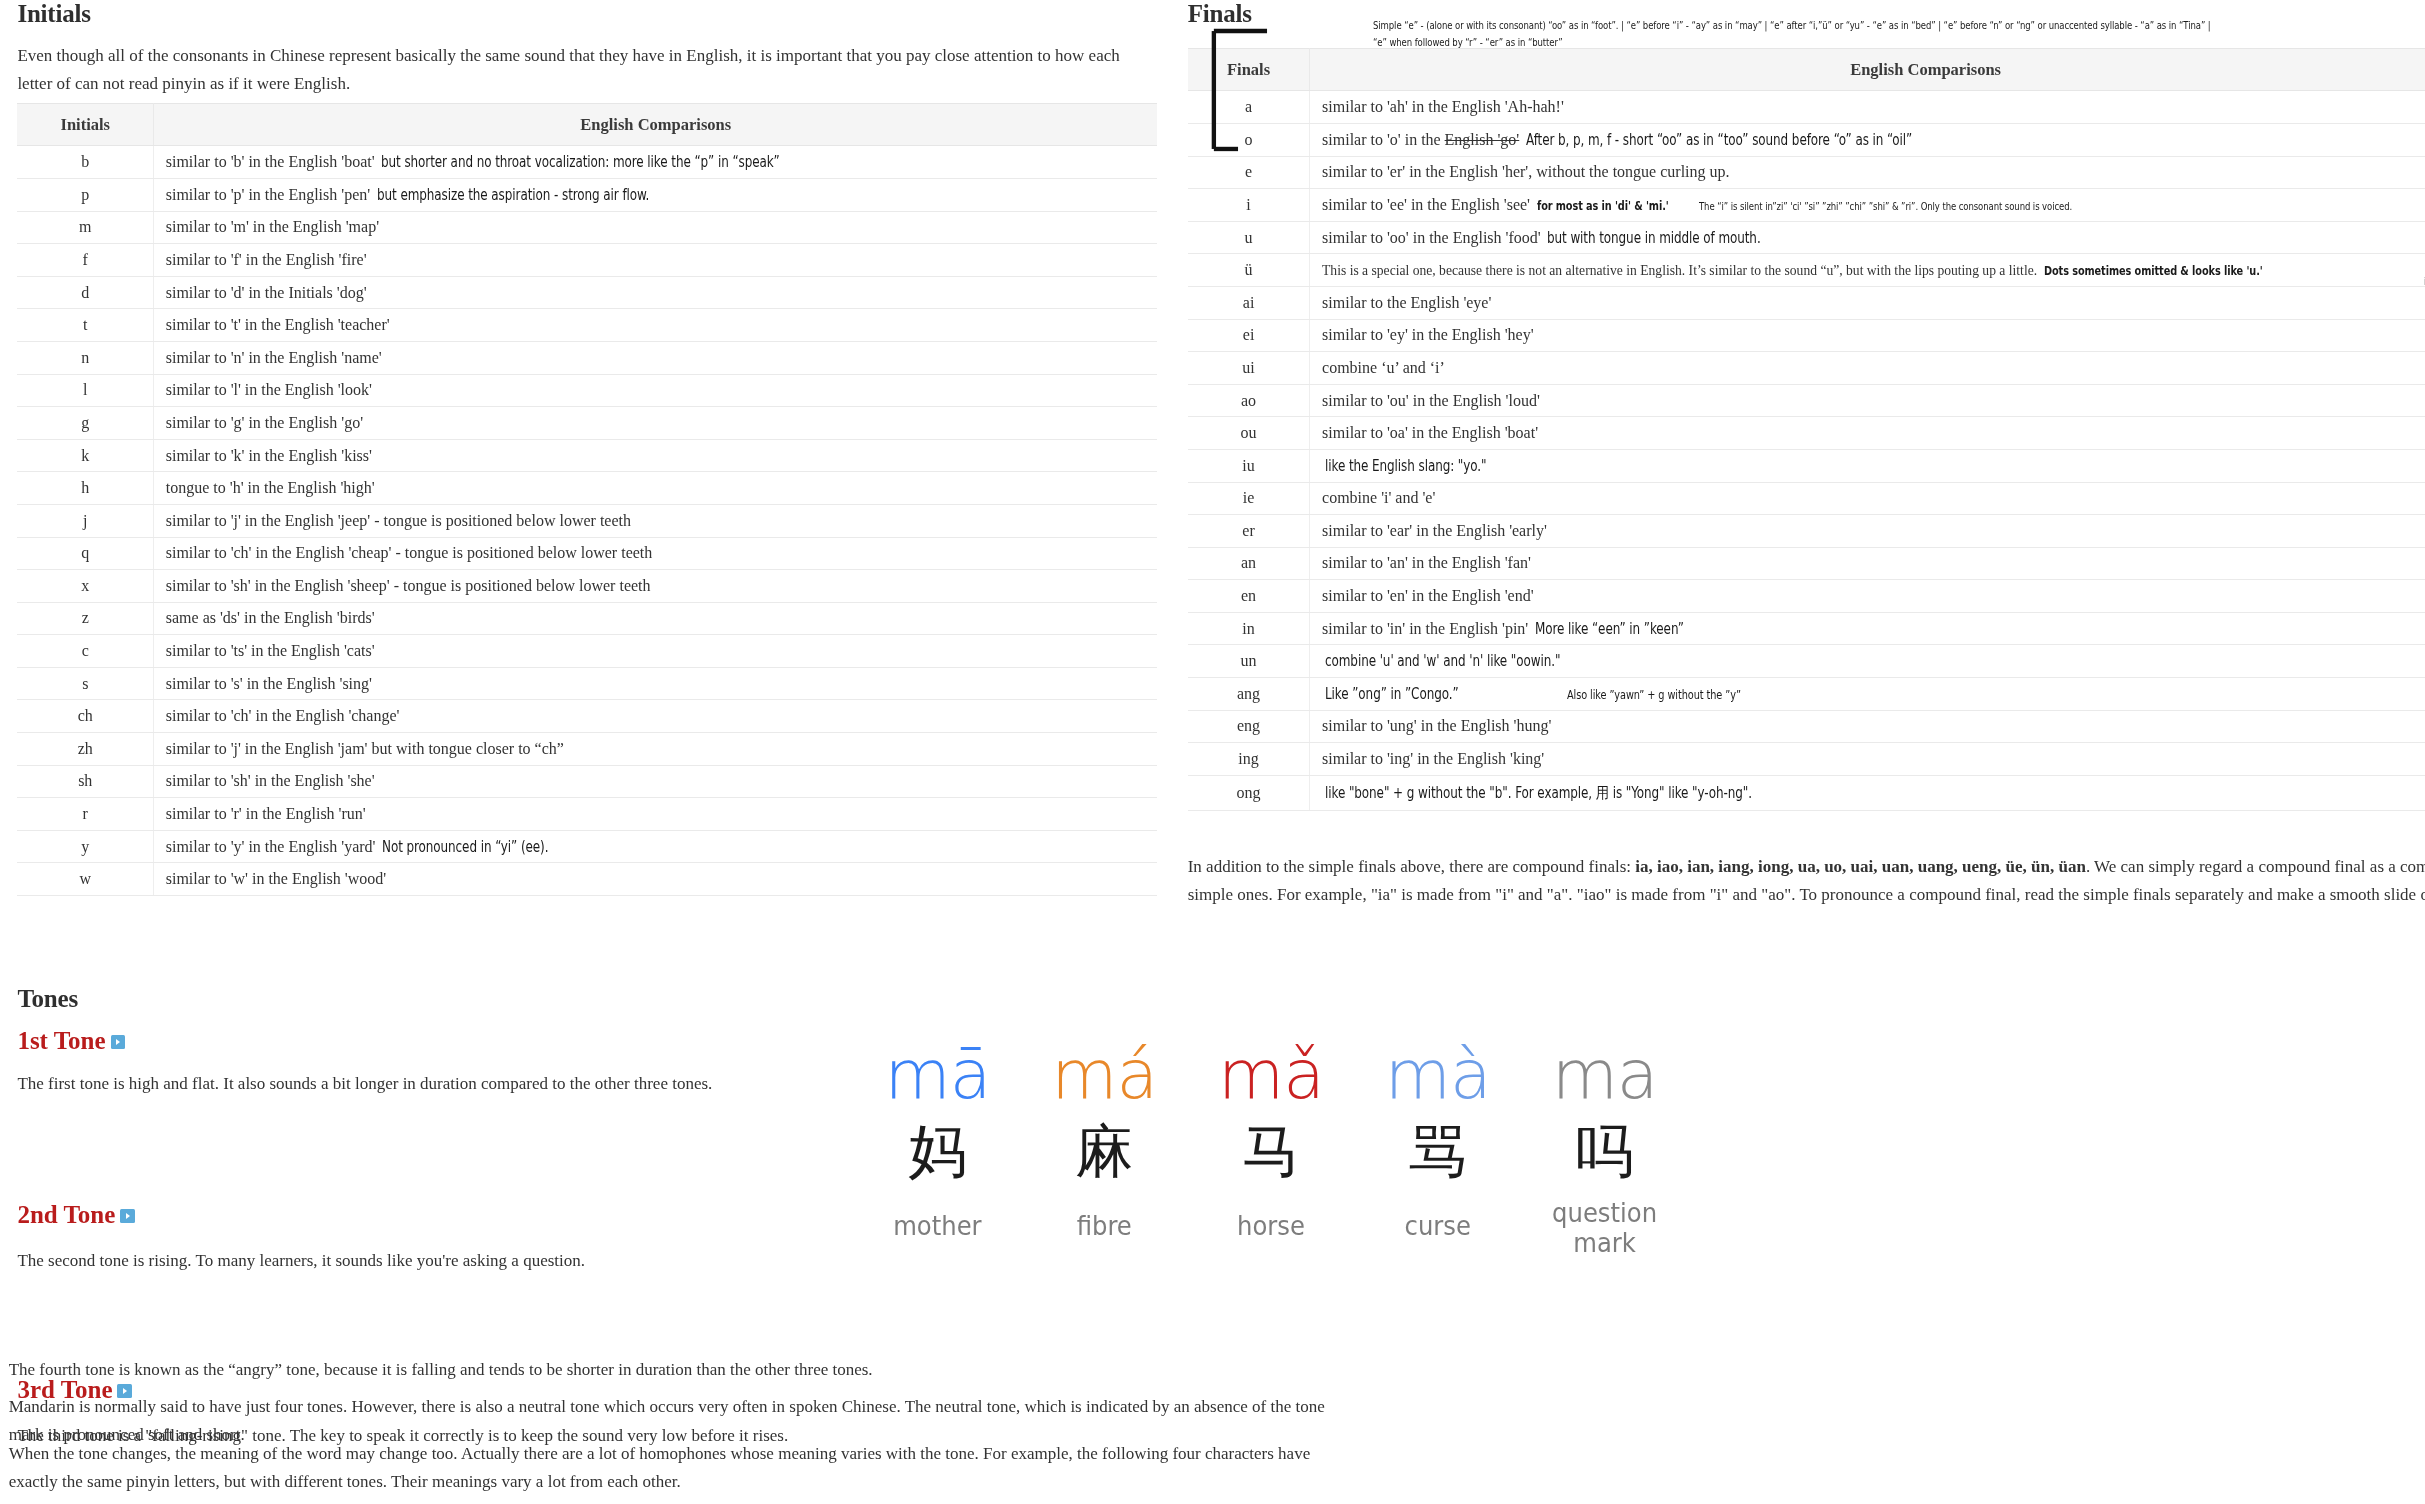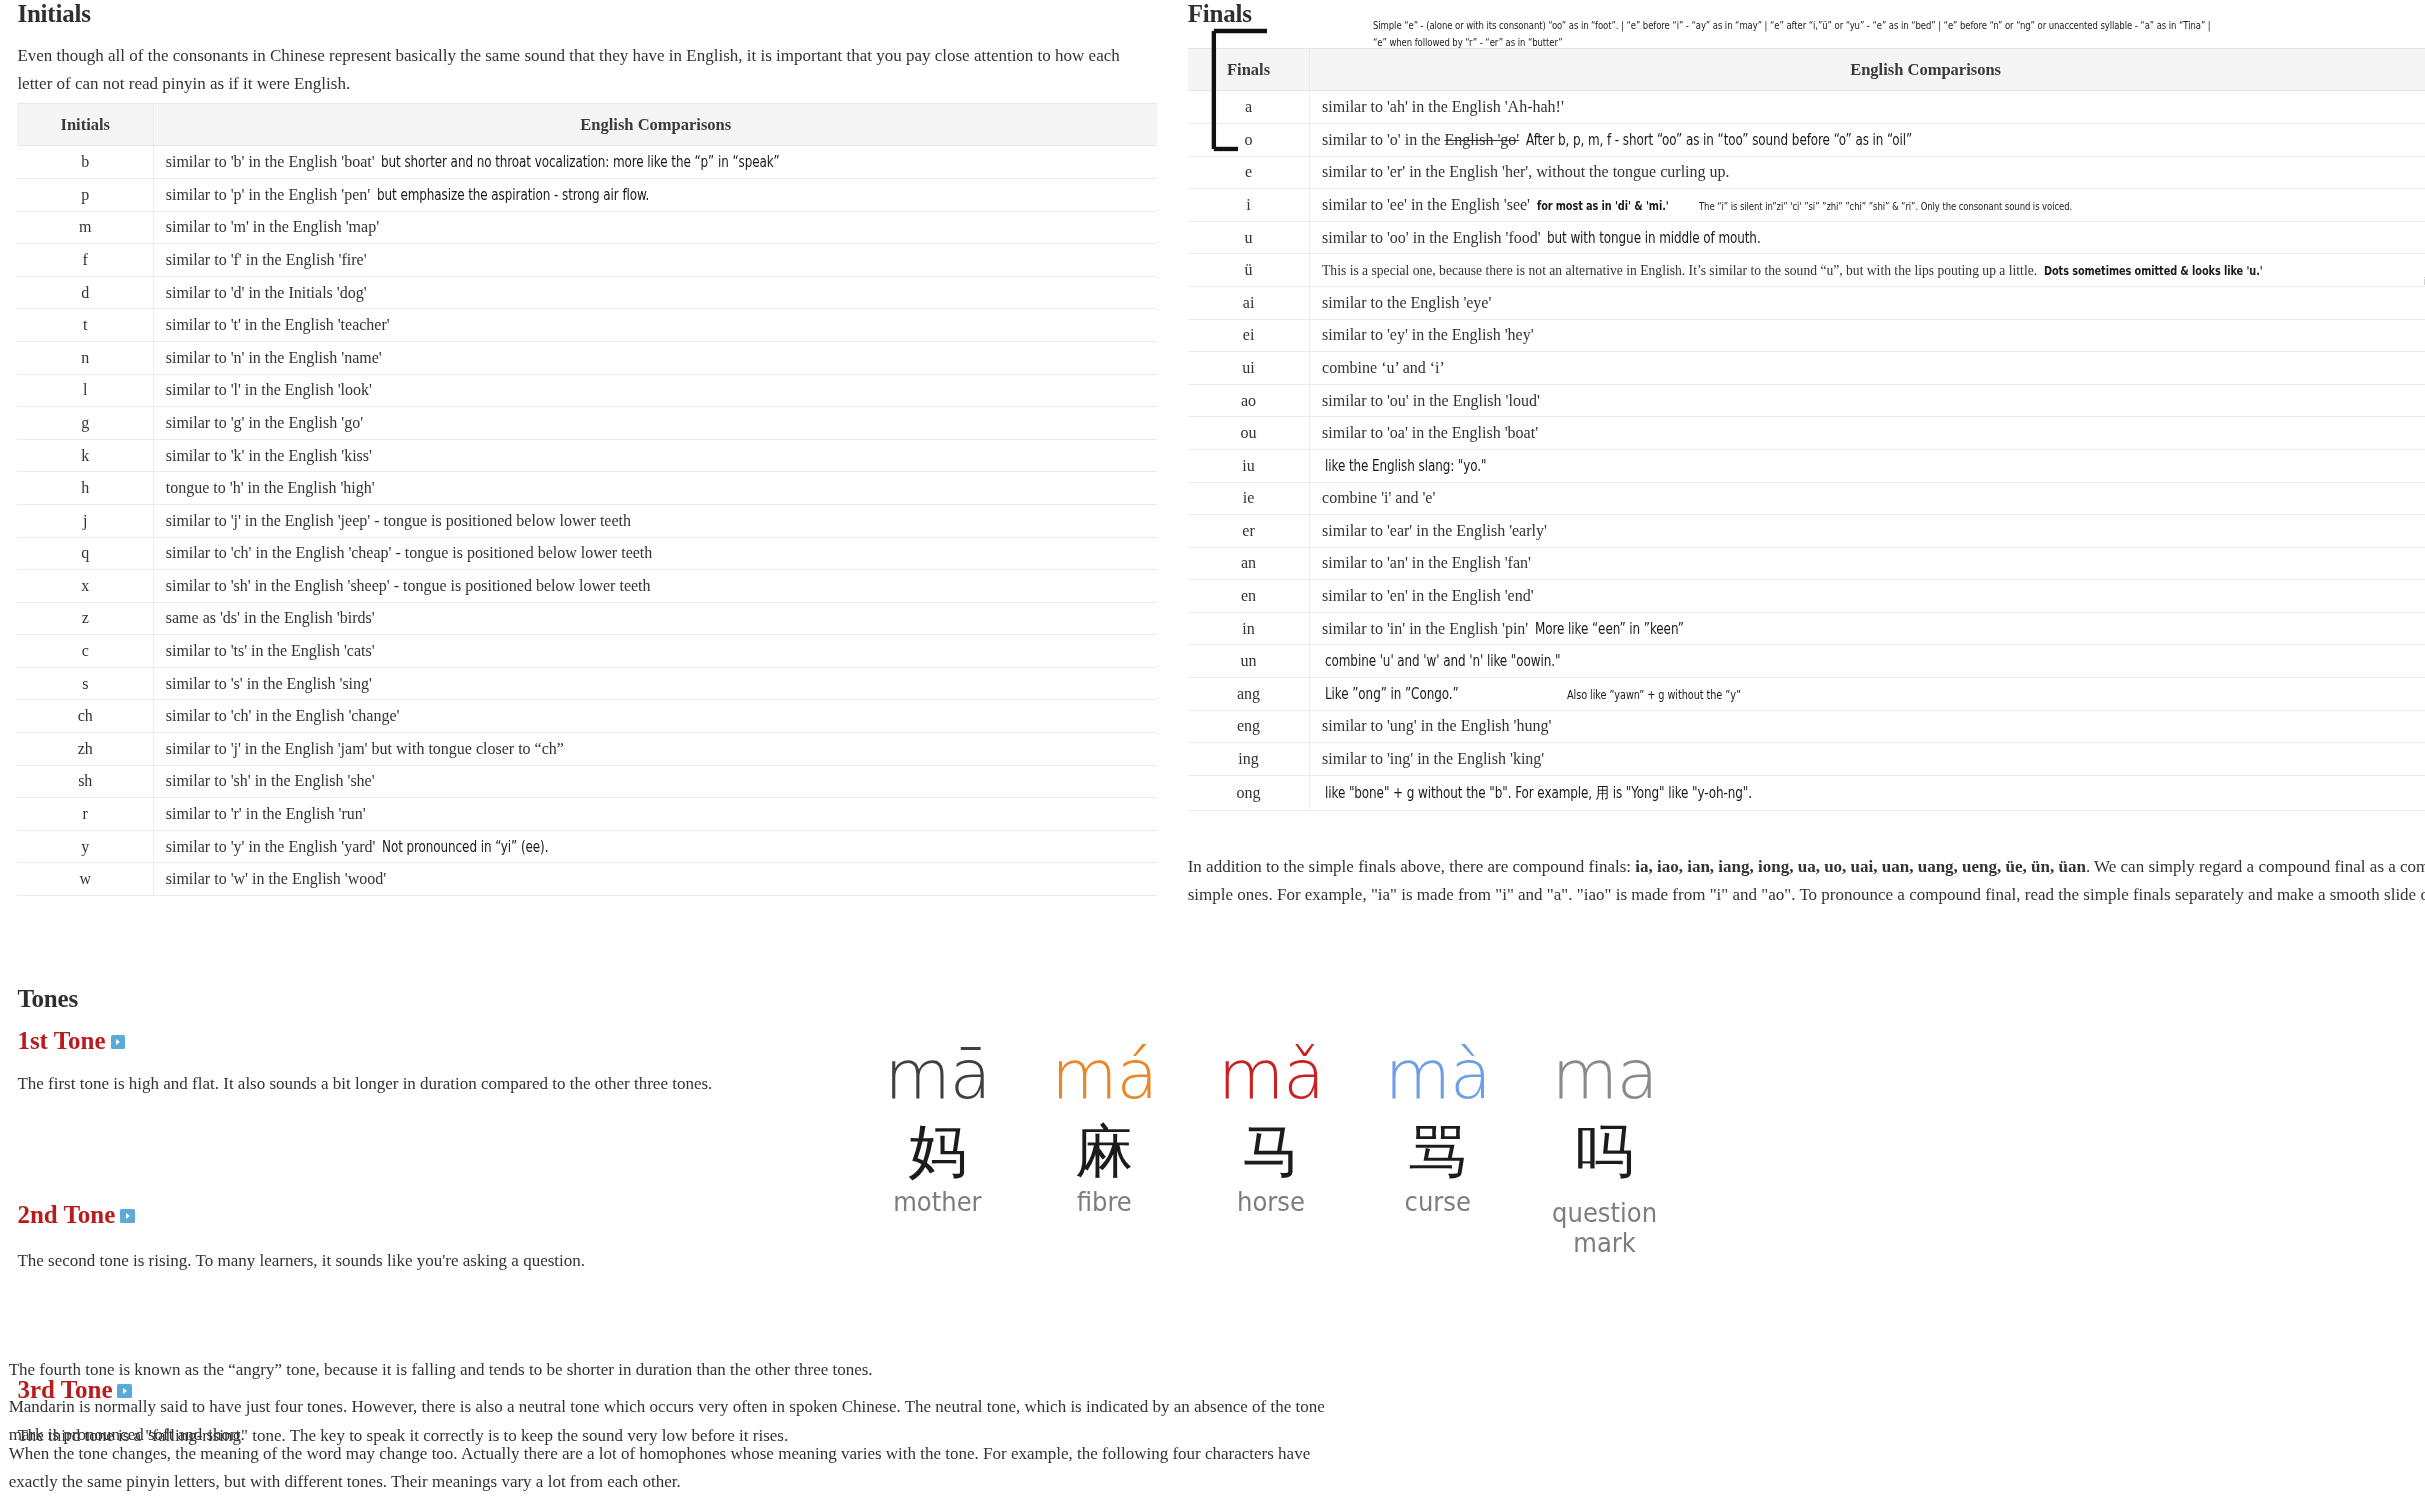--- a/index.html
+++ b/index.html
@@ -198,21 +198,21 @@
     color: #1c1c1c;
     font-family: "DejaVu Sans", sans-serif;
     margin-top: 1.9px;
   }
   .tone-mean {
     font-size: 27px;
     color: #7d7d7d;
     font-family: "DejaVu Sans", sans-serif;
     font-stretch: condensed;
     line-height: 1.1;
-    margin-top: 0;
+    margin-top: 24px;
   }
 
   
   #tone-para-4 { position: absolute; left: 8.7px; top: 1356px; width: 1407px; }
   #tone-para-neutral { position: absolute; left: 8.7px; top: 1393px; width: 1339px; }
   #tone-para-change { position: absolute; left: 8.7px; top: 1440px; width: 1339px; }
 </style>
 </head>
 <body>
 
@@ -476,21 +476,21 @@
 
 </section>
 
 <p class="body-text" id="tone-para-4">The fourth tone is known as the “angry” tone, because it is falling and tends to be shorter in duration than the other three tones.</p>
 <p class="body-text" id="tone-para-neutral">Mandarin is normally said to have just four tones. However, there is also a neutral tone which occurs very often in spoken Chinese. The neutral tone, which is indicated by an absence of the tone mark is pronounced soft and short.</p>
 <p class="body-text" id="tone-para-change">When the tone changes, the meaning of the word may change too. Actually there are a lot of homophones whose meaning varies with the tone. For example, the following four characters have exactly the same pinyin letters, but with different tones. Their meanings vary a lot from each other.</p>
 
 <div id="tone-image">
   <div class="tone-cols" id="tone-cols">
       <div class="tone-col">
-        <div class="tone-py" style="color: #404040;">mā</div>
+        <div class="tone-py" style="color: #3b82f6;">mā</div>
         <div class="tone-hz">妈</div>
         <div class="tone-mean">mother</div>
       </div>
       <div class="tone-col">
         <div class="tone-py" style="color: rgb(232, 136, 42);">má</div>
         <div class="tone-hz">麻</div>
         <div class="tone-mean">fibre</div>
       </div>
       <div class="tone-col">
         <div class="tone-py" style="color: rgb(202, 34, 34);">mǎ</div>

